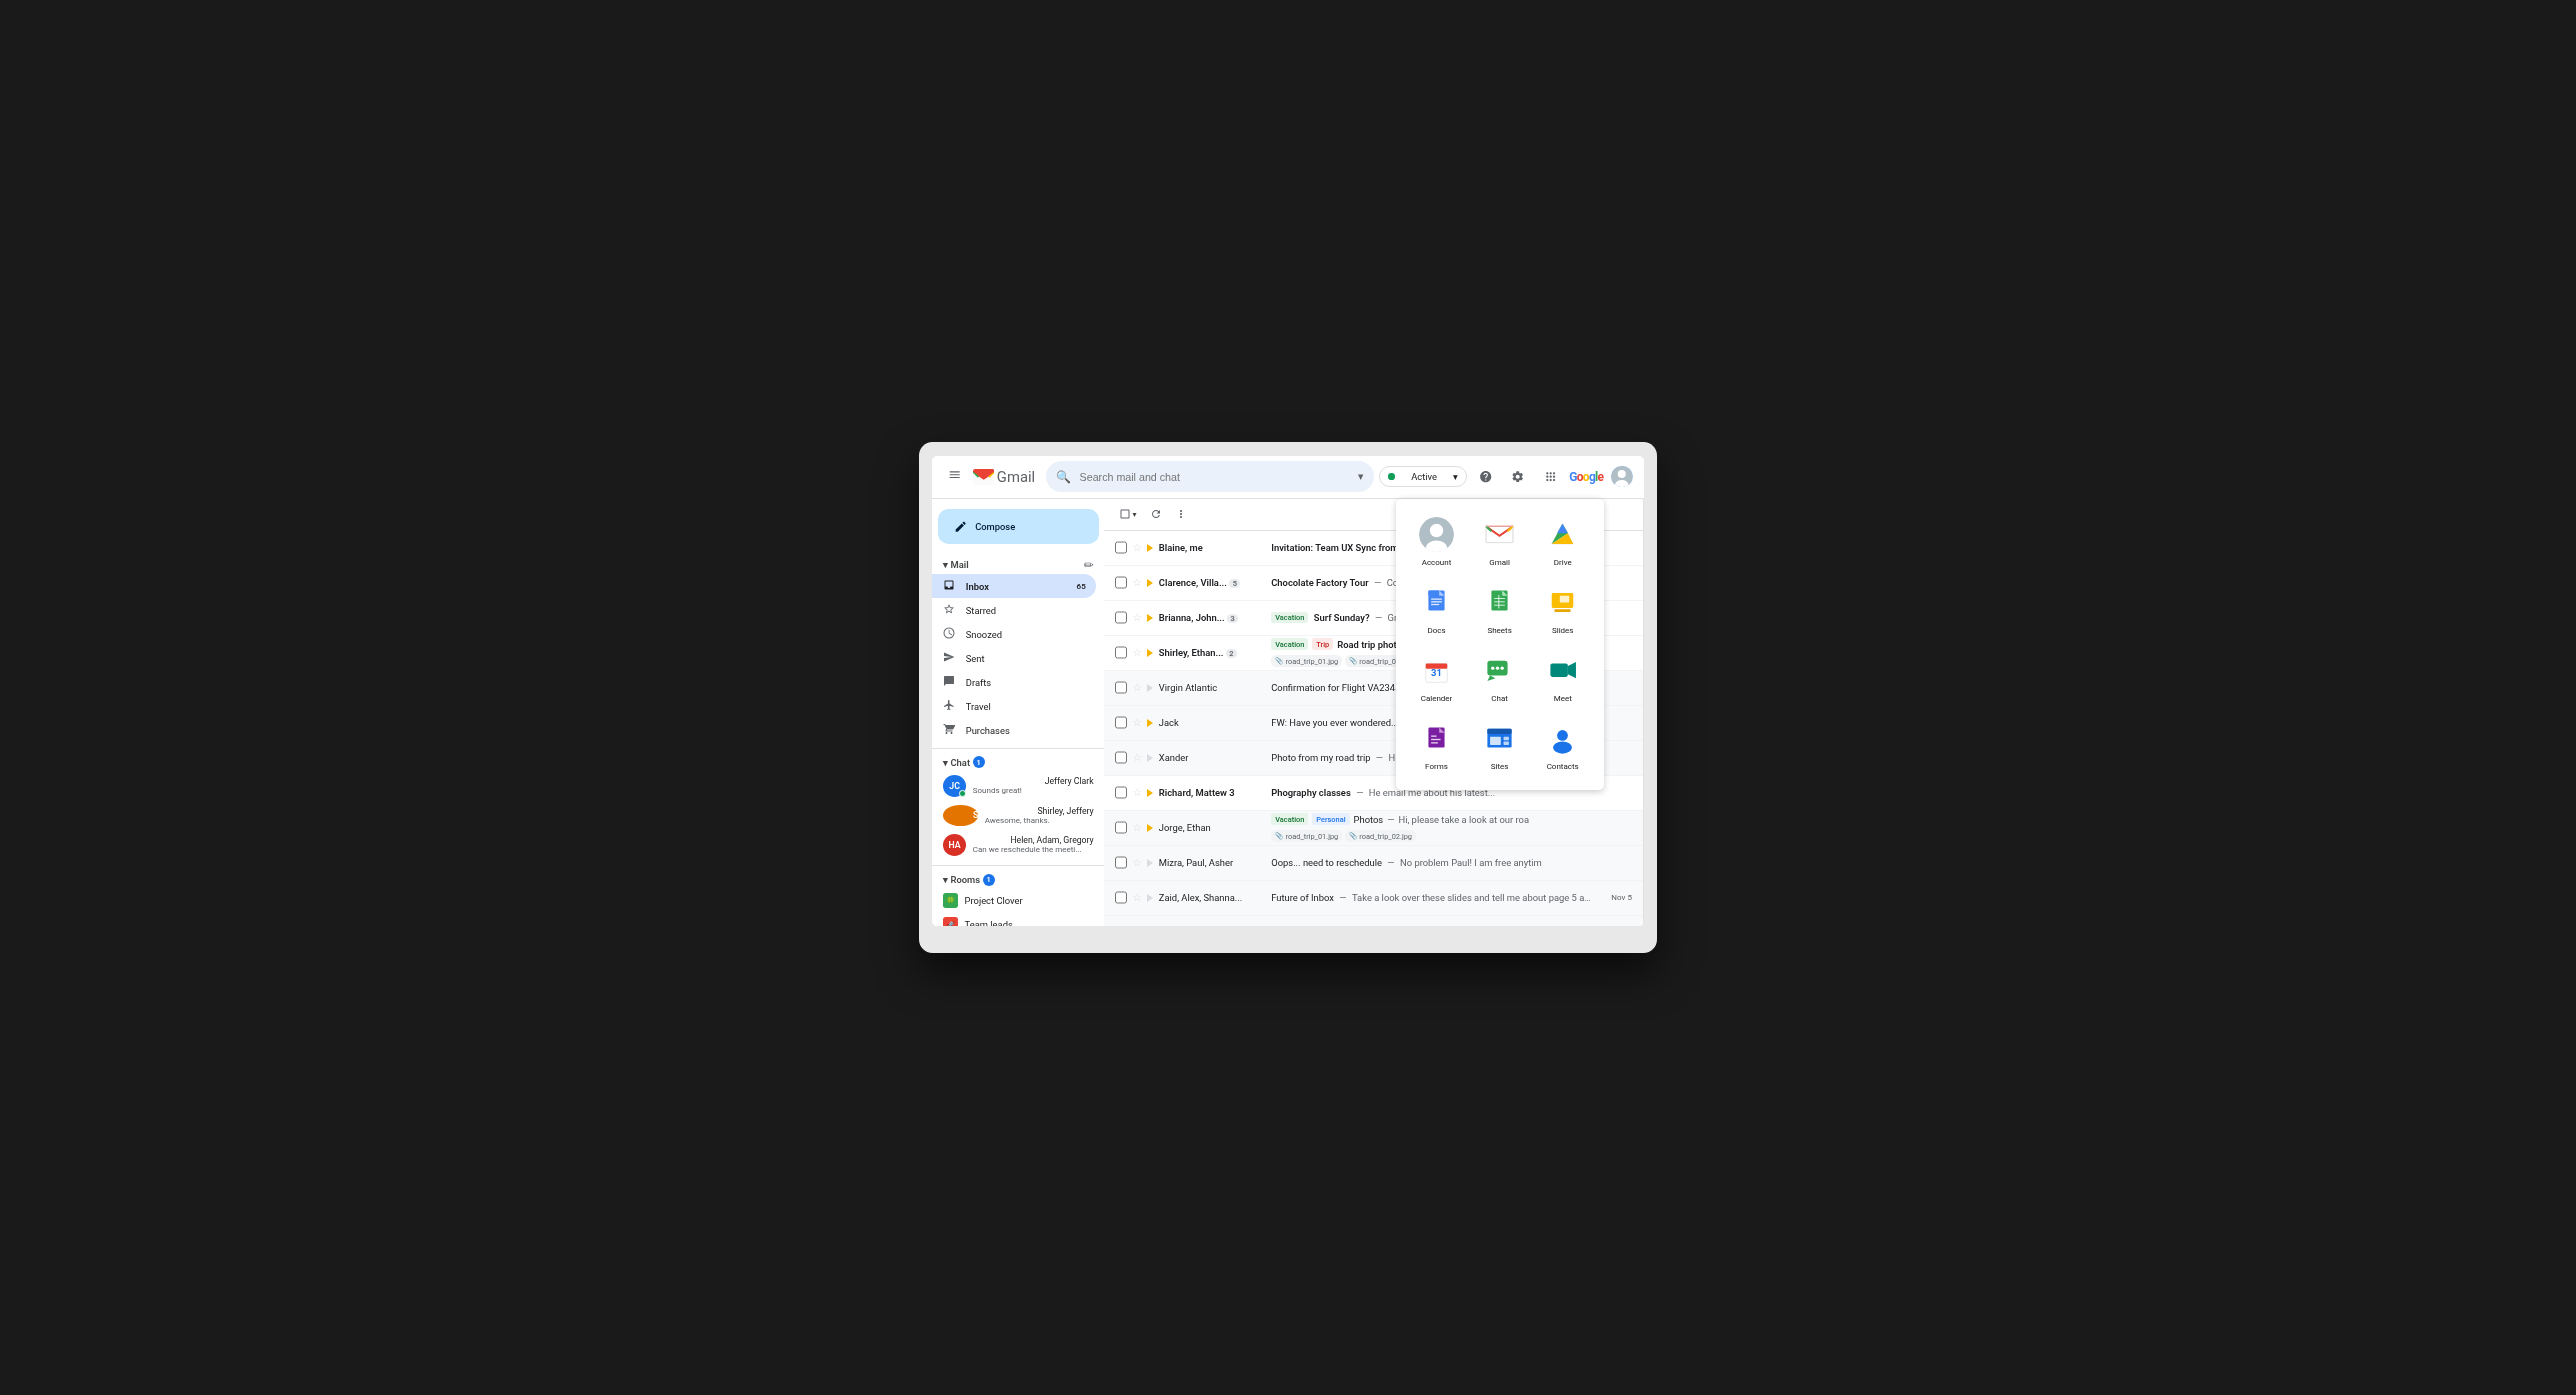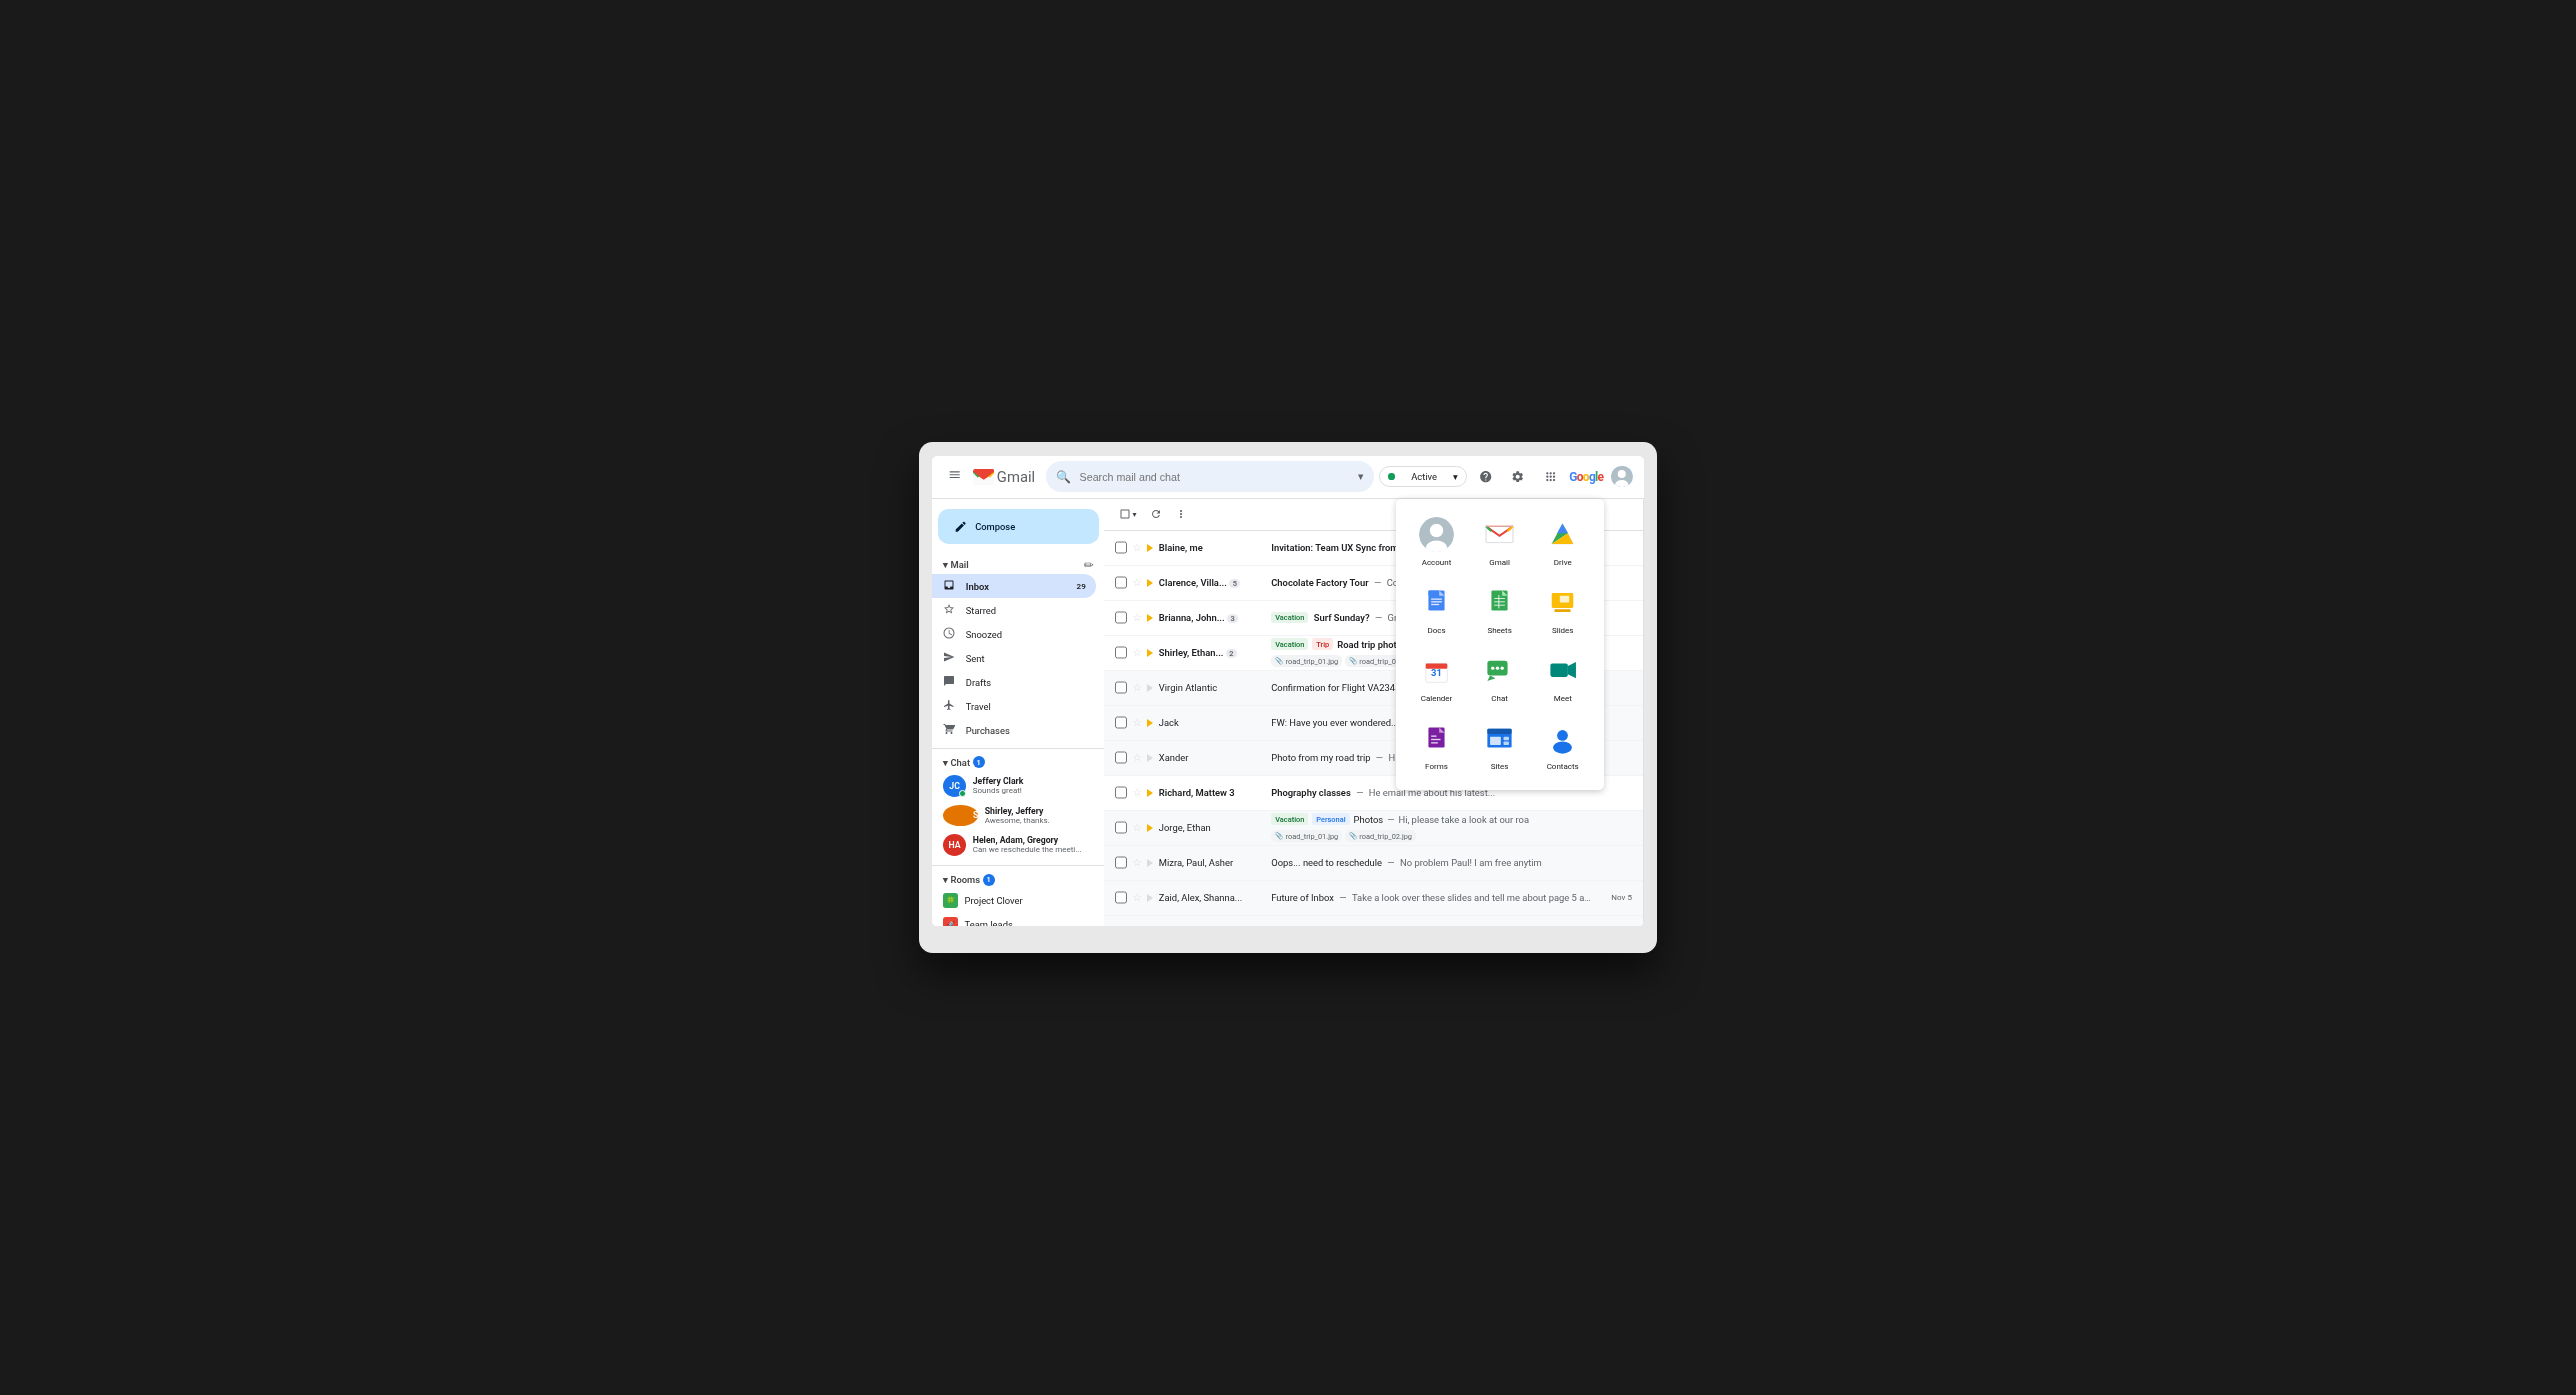--- a/index.html
+++ b/index.html
@@ -234,21 +234,21 @@
       position: absolute;
       bottom: 0;
       right: 0;
       width: 6.7px;
       height: 6.7px;
       border-radius: 50%;
       background: #0f9d58;
       border: 1.3px solid #fff;
     }
     .contact-info { flex: 1; min-width: 0; }
-    .contact-name { font-size: 8.7px; font-weight: 700; color: #202124; }
+    .contact-name { font-size: 8.7px; font-weight: 400; color: #202124; text-align: right; }
     .contact-preview { font-size: 8px; color: #5f6368; overflow: hidden; text-overflow: ellipsis; white-space: nowrap; }
     .room-item {
       display: flex;
       align-items: center;
       gap: 6.7px;
       padding: 2.7px 10.7px;
       height: 24px;
       cursor: pointer;
       font-size: 9.4px;
       color: #202124;
@@ -543,21 +543,21 @@
           <span class="section-action">✏</span>
         </div>
 
         <div class="nav-item active">
           <span>
             <svg width="12" height="12" viewBox="0 0 24 24" fill="#202124">
                 <path d="M19 3H4.99c-1.11 0-1.98.89-1.98 2L3 19c0 1.1.87 2 1.99 2H19c1.1 0 2-.9 2-2V5c0-1.11-.9-2-2-2zm0 12h-4c0 1.66-1.35 3-3 3s-3-1.34-3-3H4.99V5H19v10z"></path>
               </svg>
           </span>
           <span class="nav-label">Inbox</span>
-          <span class="nav-badge">29</span>
+          <span class="nav-badge">65</span>
         </div>
         <div class="nav-item">
           <span>
             <svg width="12" height="12" viewBox="0 0 24 24" fill="#5f6368">
                 <path d="M22 9.24l-7.19-.62L12 2 9.19 8.63 2 9.24l5.46 4.73L5.82 21 12 17.27 18.18 21l-1.63-7.03L22 9.24zM12 15.4l-3.76 2.27 1-4.28-3.32-2.88 4.38-.38L12 6.1l1.71 4.04 4.38.38-3.32 2.88 1 4.28L12 15.4z"></path>
               </svg>
           </span>
           <span class="nav-label">Starred</span>
         </div>
         <div class="nav-item">

